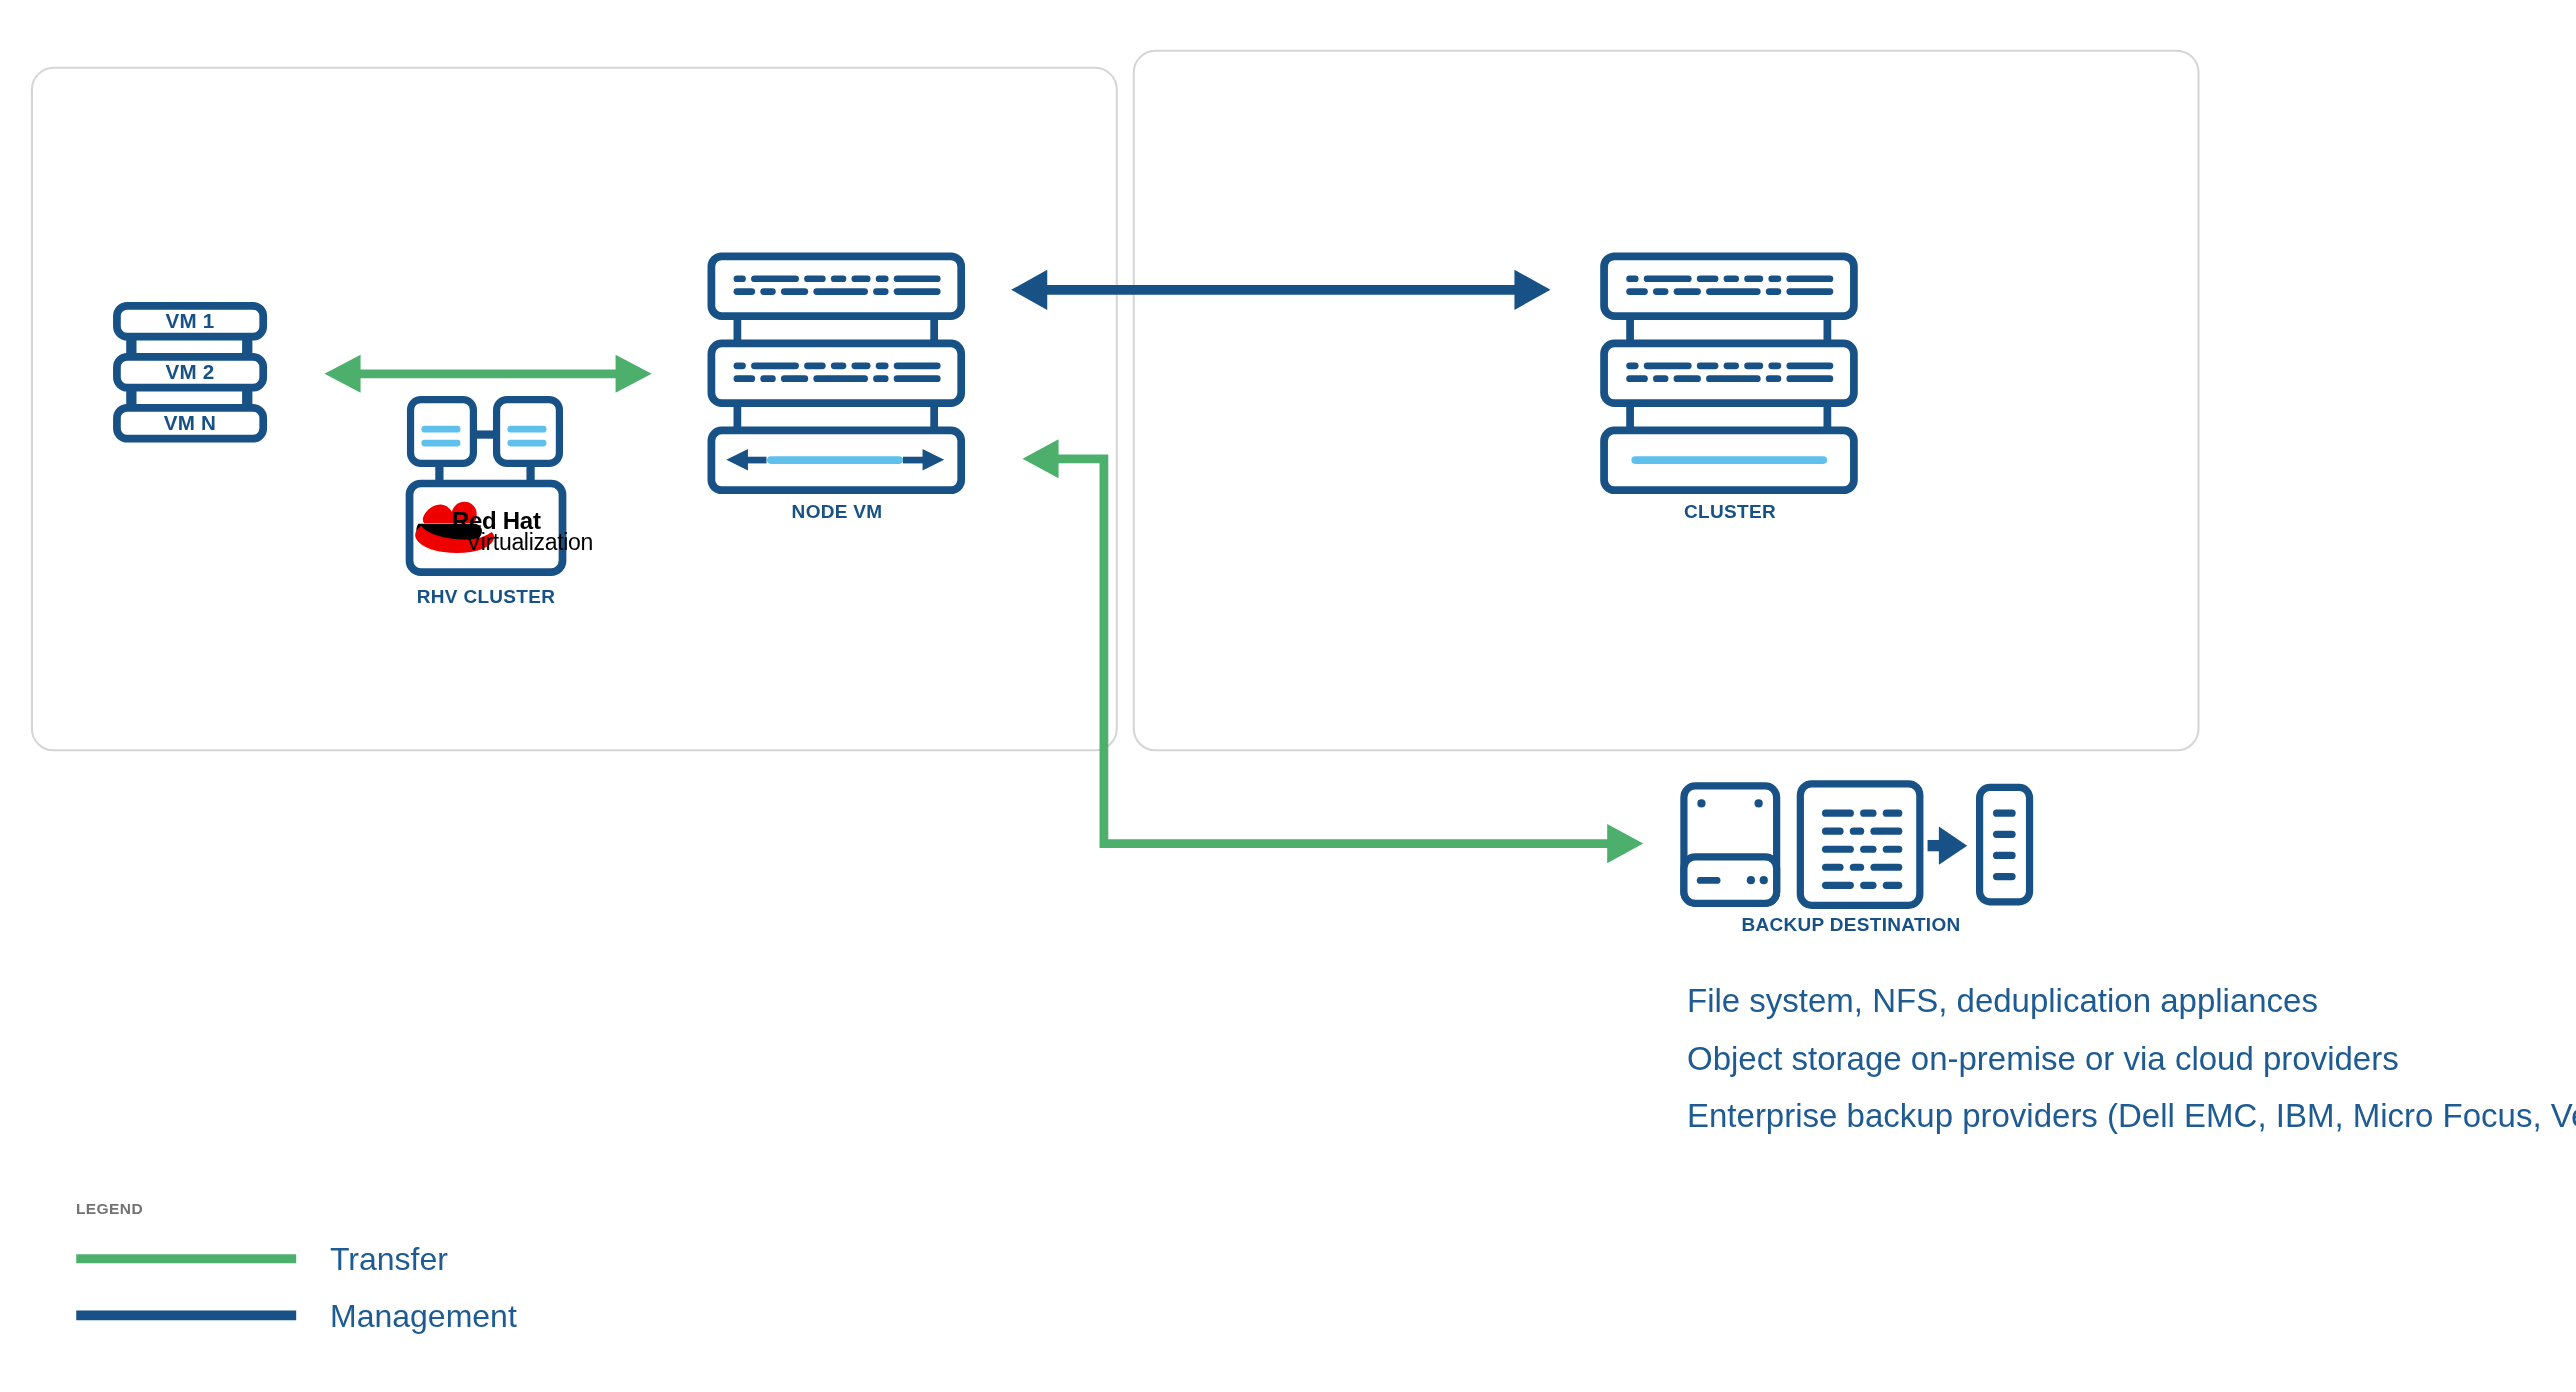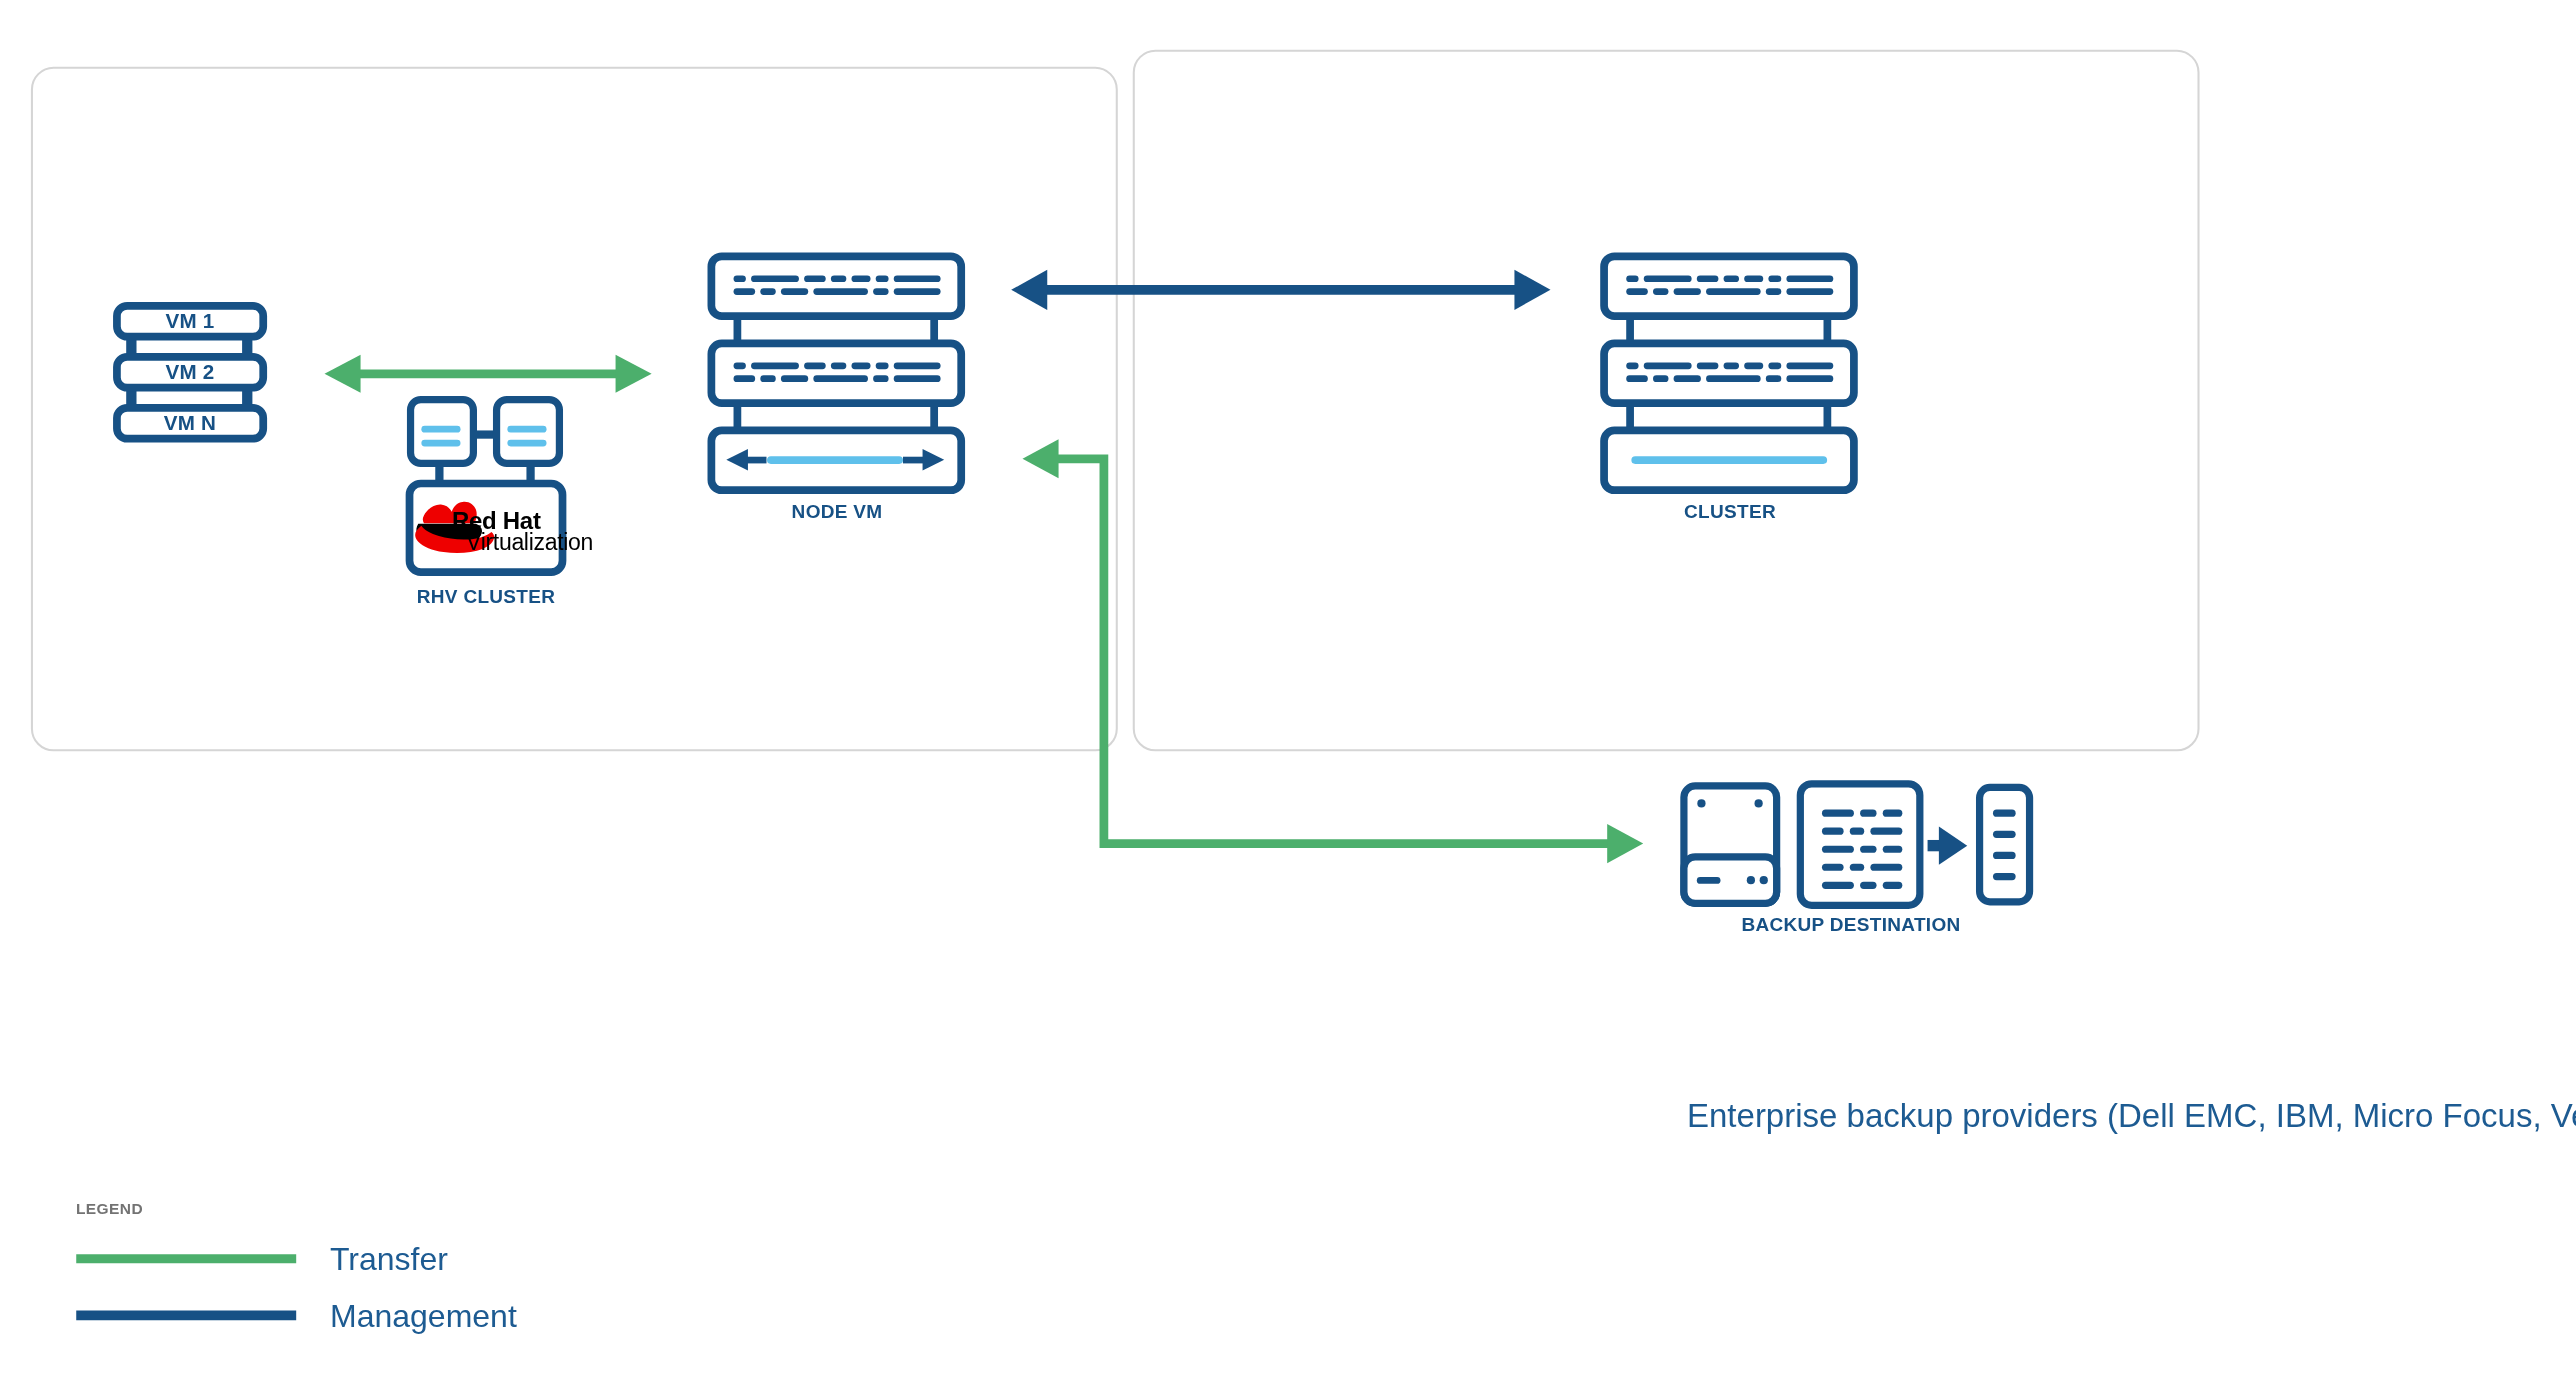--- a/index.html
+++ b/index.html
@@ -326,20 +326,22 @@
     <div class="vm-text" style="left:190px; top:423px;">VM N</div>
 
     <div class="rh-wordmark rh-top" style="left:452px; top:509px;">Red Hat</div>
     <div class="rh-wordmark rh-bottom" style="left:466px; top:531px;">Virtualization</div>
 
     <div class="node-label" style="left:486px; top:586px;">RHV CLUSTER</div>
     <div class="node-label" style="left:837px; top:501px;">NODE VM</div>
     <div class="node-label" style="left:1730px; top:501px;">CLUSTER</div>
     <div class="node-label" style="left:1851px; top:914px;">BACKUP DESTINATION</div>
 
+    <div class="body-line" style="left:1687px; top:982px;">File system, NFS, deduplication appliances</div>
+    <div class="body-line" style="left:1687px; top:1040px;">Object storage on-premise or via cloud providers</div>
     <div class="body-line" style="left:1687px; top:1097px;">Enterprise backup providers (Dell EMC, IBM, Micro Focus, Veritas)</div>
 
     <div class="legend-title" style="left:76px; top:1200px;">LEGEND</div>
     <div class="legend-label" style="left:330px; top:1241px;">Transfer</div>
     <div class="legend-label" style="left:330px; top:1298px;">Management</div>
   </div>
 
 </div>
 
 

